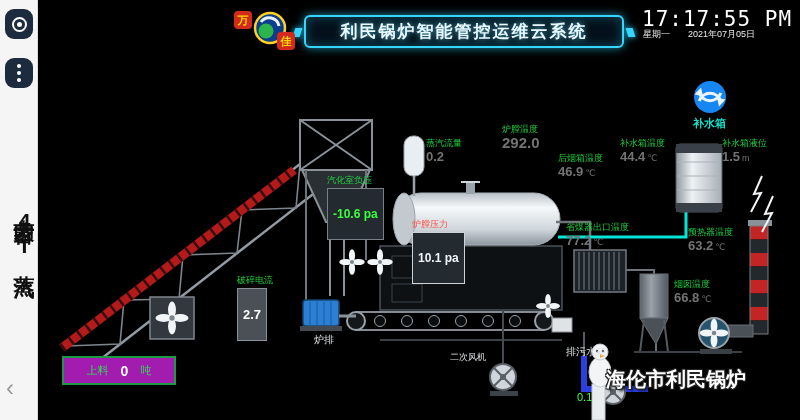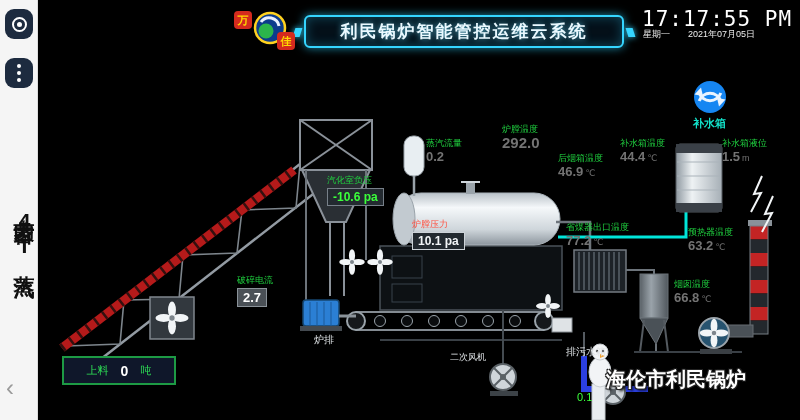--- a/index.html
+++ b/index.html
@@ -35,27 +35,27 @@
          color:#fff;letter-spacing:1px;white-space:nowrap}
   .daterow{left:643px;top:28px;width:156px;display:flex;gap:18px;font-size:9px;color:#ececec;white-space:nowrap}
 
   
   .sensor{position:absolute;white-space:nowrap;z-index:20}
   .sensor .lab{font-size:9px;color:#1fd13f;line-height:11px}
   .sensor .lab.red{color:#ff5040}
   .sensor .val{font-size:13px;color:#737373;font-weight:bold;line-height:15px}
   .sensor .val.big{font-size:15px}
   .sensor .unit{font-size:9px;font-weight:normal;margin-left:2px}
-  .vbox{display:inline-block;margin-top:2px;padding:1px 5px;background:#232a30;border:1px solid #778089;
+  .vbox{display:inline-block;margin-top:2px;padding:18px 5px;background:#232a30;border:1px solid #778089;
         font-size:12px;color:#3bff3b;font-weight:bold}
   .vbox.white{color:#f2f5f7;border-color:#cdd3d8}
   .vbox.gray{background:#4a5056;color:#fff;border-color:#8a9299;font-size:13px}
   .eq-label{position:absolute;white-space:nowrap;z-index:20;color:#dfe3e6}
 
-  .feed{left:62px;top:356px;width:114px;height:29px;background:#0f172a;border:2px solid #1d9a44;
+  .feed{left:62px;top:356px;width:114px;height:29px;background:#a21caf;border:2px solid #1d9a44;
         display:flex;align-items:center;justify-content:center;gap:12px;z-index:20}
   .feed .fl{font-size:11px;color:#2ddf55}
   .feed .fv{font-size:14px;font-weight:bold;color:#fff}
 
   .watermark{left:606px;top:366px;font-size:20px;font-weight:bold;color:#fff;white-space:nowrap;z-index:30;
         text-shadow:1px 1px 0 #222,-1px -1px 0 #222,1px -1px 0 #222,-1px 1px 0 #222,2px 2px 3px #000}
   .tank-label{left:693px;top:116px;font-size:11px;color:#12e0c8;font-weight:bold;z-index:20}
   .flow-val{left:577px;top:391px;font-size:11px;font-weight:normal;color:#3bff3b;z-index:30}
 </style>
 </head>

